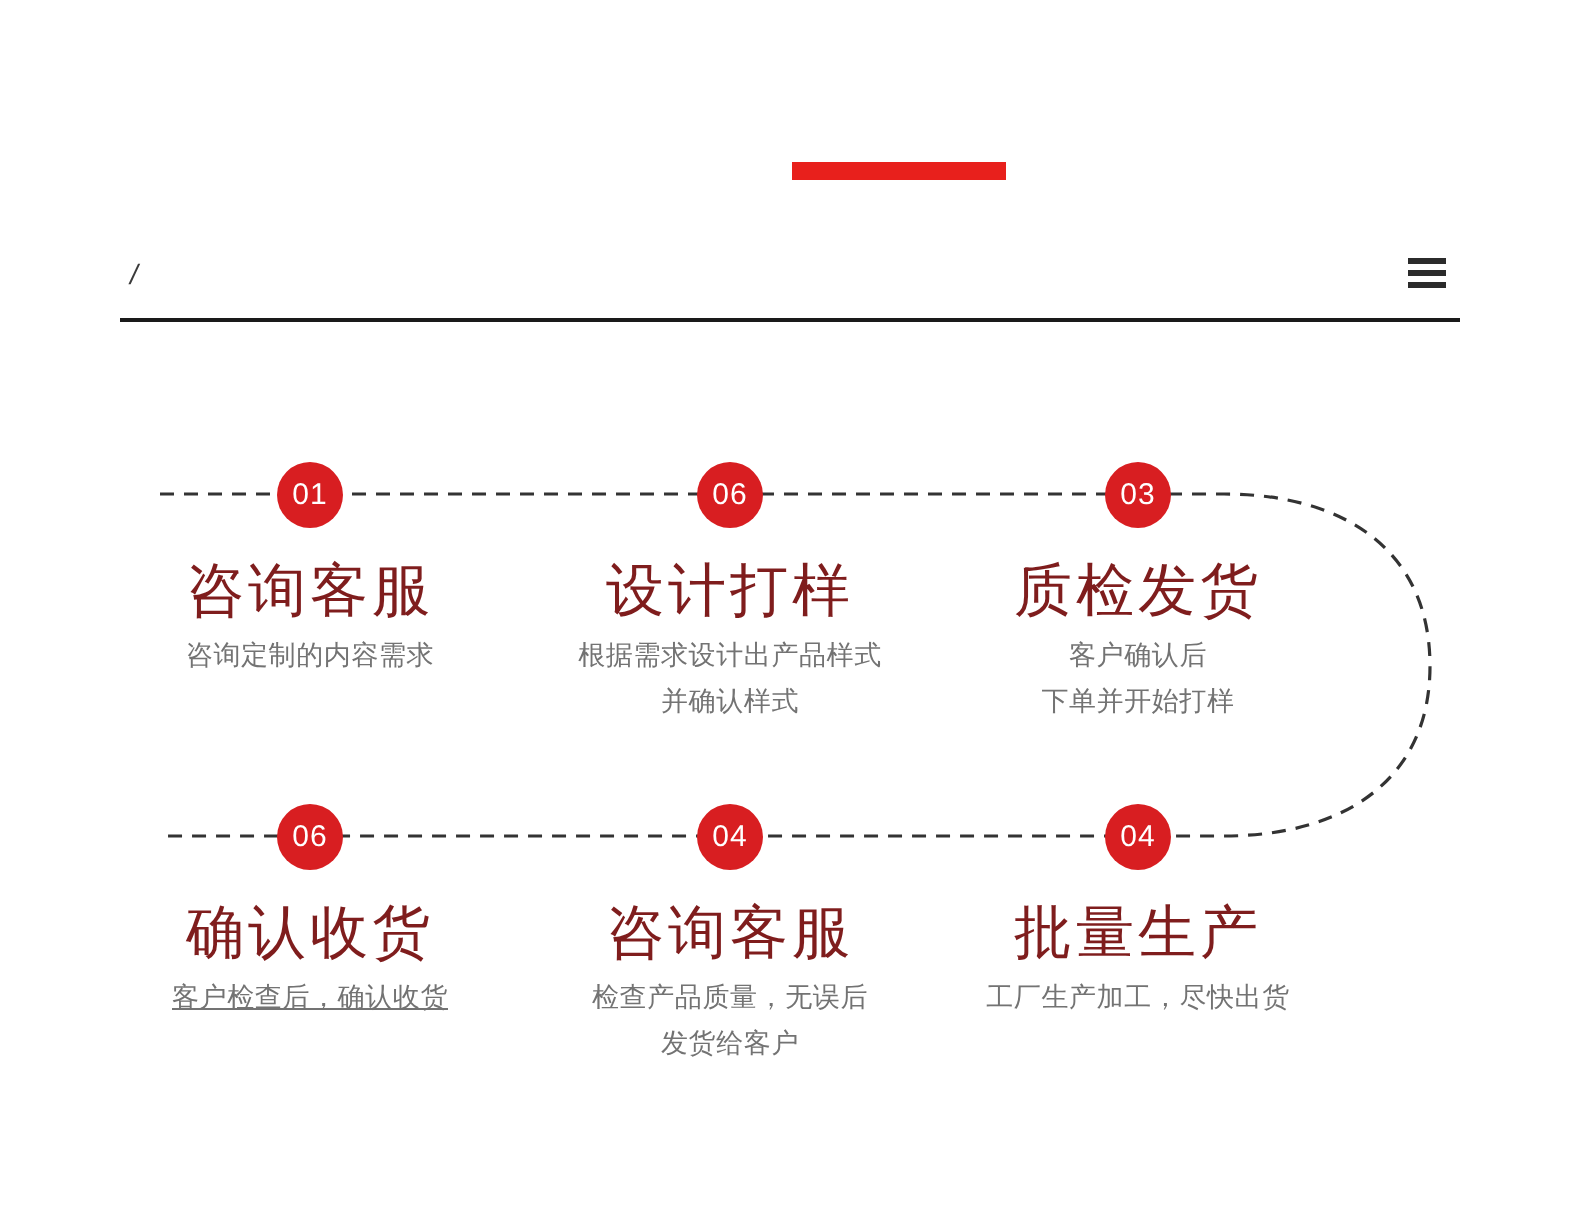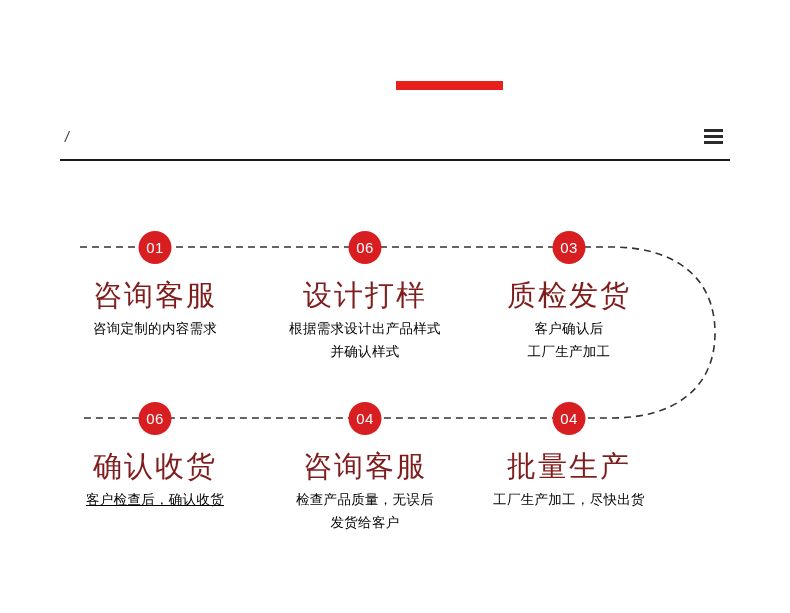--- a/index.html
+++ b/index.html
@@ -74,21 +74,21 @@
     text-align: center;
   }
   .step-title {
     position: absolute; left: 0; top: 46px; width: 100%;
     font-size: 29px; line-height: 36px; color: #7f1d1d;
     font-family: "DejaVu Sans", "Liberation Sans", sans-serif;
     letter-spacing: 2px;
   }
   .step-desc {
     position: absolute; left: 0; top: 86px; width: 100%;
-    font-size: 13.5px; line-height: 23px; color: #000000;
+    font-size: 13.5px; line-height: 23px; color: #737373;
     font-family: "DejaVu Sans", "Liberation Sans", sans-serif;
     letter-spacing: 0.3px;
   }
 </style>
 </head>
 <body>
 
 <div id="page">
 
   <div class="title-underline"></div>
@@ -120,21 +120,21 @@
     <div class="badge">06</div>
     <div class="step-title">设计打样</div>
     <div class="step-desc" style="white-space:pre-line;">根据需求设计出产品样式
 并确认样式</div>
   </div>
 
   <div class="step" style="left:469px; top:231px; width:200px;">
     <div class="badge">03</div>
     <div class="step-title">质检发货</div>
     <div class="step-desc" style="white-space:pre-line;">客户确认后
-工厂生产加工</div>
+下单并开始打样</div>
   </div>
 
   <div class="step" style="left:55px;  top:402px; width:200px;">
     <div class="badge">06</div>
     <div class="step-title">确认收货</div>
     <div class="step-desc" style="white-space:pre-line;text-decoration:underline;">客户检查后，确认收货</div>
   </div>
 
   <div class="step" style="left:265px; top:402px; width:200px;">
     <div class="badge">04</div>

